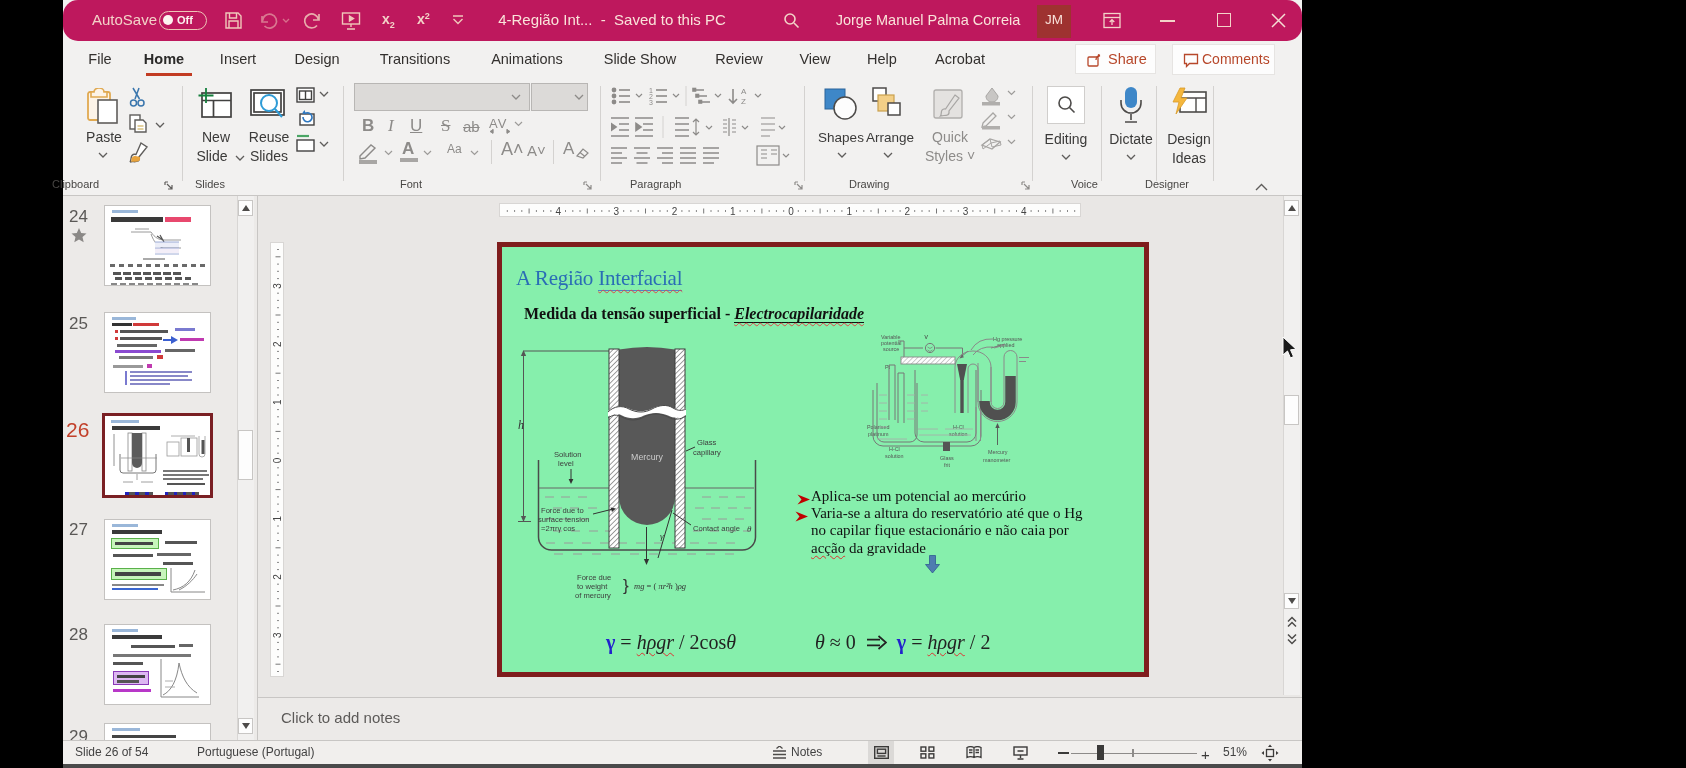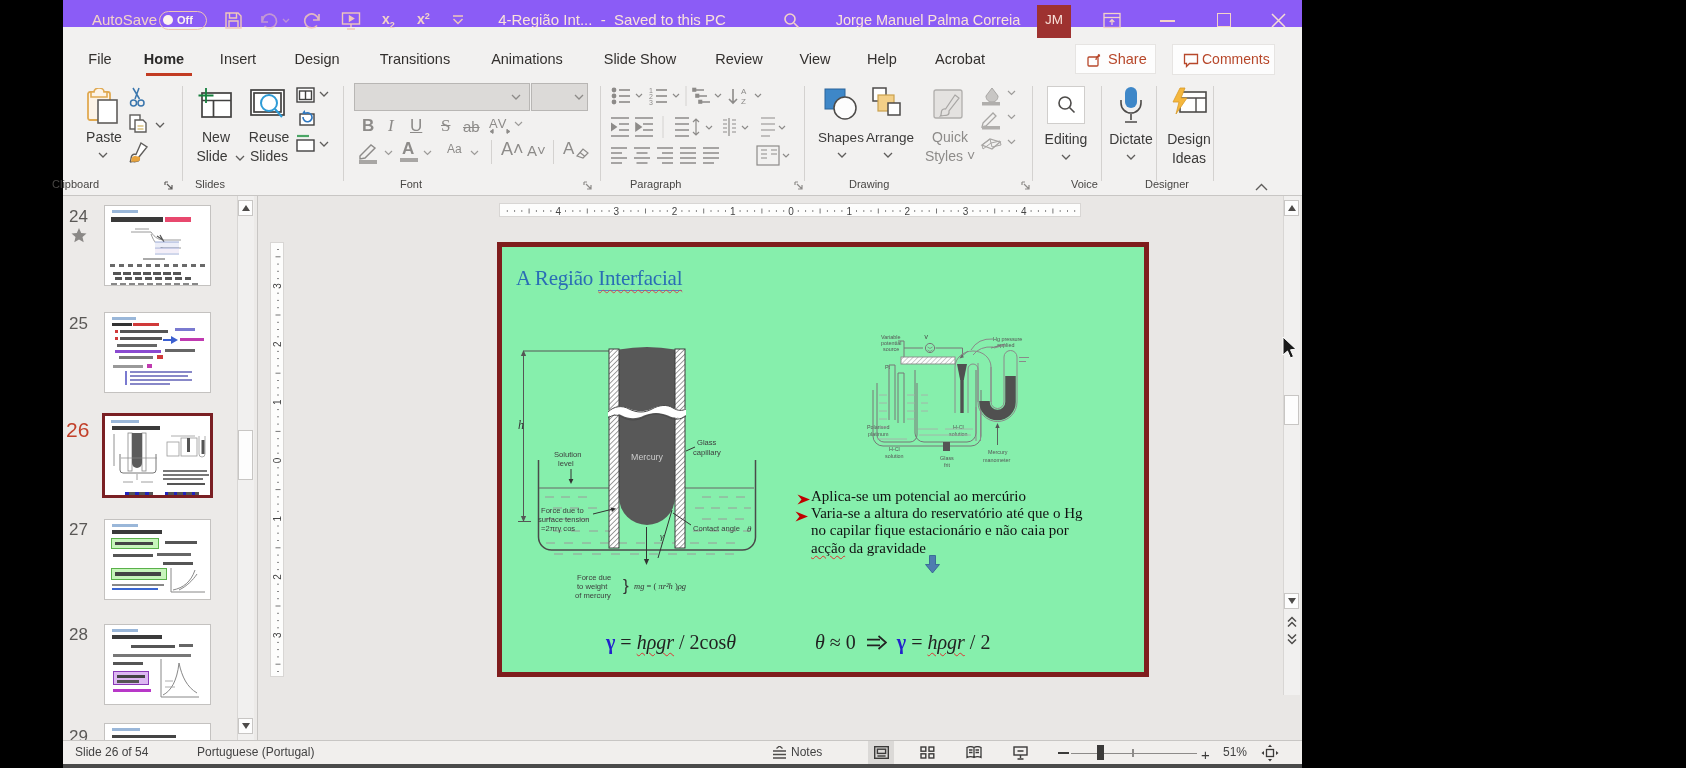--- a/index.html
+++ b/index.html
@@ -3,21 +3,21 @@
 <meta charset="utf-8">
 <style>
   * { margin:0; padding:0; box-sizing:border-box; }
   html,body { width:1686px; height:768px; background:#000; overflow:hidden; }
   body { font-family:"Liberation Sans", sans-serif; }
   .abs { position:absolute; }
   #stage { position:absolute; left:0; top:0; width:1686px; height:768px; background:#000; }
   #win { position:absolute; left:63px; top:0; width:1239px; height:768px; background:#f2f1f0; }
 
   
-  #titlebar { position:absolute; left:0; top:0; width:1239px; height:27px; background:#8b5cf6; color:#f6d8cd; }
+  #titlebar { position:absolute; left:0; top:0; width:1239px; height:41px; background:#be185d; color:#f6d8cd;border-radius:15px; }
   #titlebar .t { position:absolute; font-size:15px; color:#f3d3c8; }
 
   
   #tabrow { position:absolute; left:0; top:41px; width:1239px; height:37px; background:#f2f1f0;padding-left:18px; }
   .tab { position:absolute; top:0; height:37px; line-height:37px; font-size:14.5px; color:#33302e; text-align:center; }
 
   
   #ribbon { position:absolute; left:0; top:78px; width:1239px; height:118px; background:#f2f1f0; border-bottom:1px solid #c8c6c4; }
   .gsep { position:absolute; top:8px; height:95px; width:1px; background:#d4d2d0; }
   .glabel { position:absolute; top:100px; width:120px; text-align:left; font-size:11px; color:#484644; }
@@ -724,20 +724,21 @@
               <line x1="6" y1="21.1" x2="8" y2="21.1" stroke="#888" stroke-width="1"></line>
               <line x1="4.5" y1="421.2" x2="9.5" y2="421.2" stroke="#777" stroke-width="1"></line>
               <line x1="4.5" y1="13.8" x2="9.5" y2="13.8" stroke="#777" stroke-width="1"></line>
               <line x1="6" y1="428.5" x2="8" y2="428.5" stroke="#888" stroke-width="1"></line>
               <line x1="6" y1="6.5" x2="8" y2="6.5" stroke="#888" stroke-width="1"></line>
             </svg>
           </div>
 
       <div id="slide">
         <div class="serif" style="position:absolute; left:14px; top:19px; font-size:21px; color:#2a6db5; letter-spacing:-0.2px; white-space:nowrap;">A Região <span style="border-bottom:1.5px solid #4a86c8; text-decoration:underline wavy 1px #e04848; text-underline-offset:4px;">Interfacial</span></div>
+        <div class="serif" style="position:absolute; left:22px; top:58px; font-size:16px; font-weight:bold; color:#111; white-space:nowrap;">Medida da tensão superficial - <span style="font-style:italic; border-bottom:1.6px solid #111; text-decoration:underline wavy 1px #e04848; text-underline-offset:3px;">Electrocapilaridade</span></div>
 
         <svg style="position:absolute; left:15px; top:98px;" width="246" height="262" viewBox="512 340 246 262">
           <defs>
             <pattern id="hatch" width="3.6" height="3.6" patternUnits="userSpaceOnUse" patternTransform="rotate(45)">
               <rect width="3.6" height="3.6" fill="#fefefe"></rect>
               <line x1="0" y1="0" x2="0" y2="3.6" stroke="#606060" stroke-width="1.2"></line>
             </pattern>
             <pattern id="hatch2" width="3.4" height="3.4" patternUnits="userSpaceOnUse" patternTransform="rotate(45)">
               <rect width="3.4" height="3.4" fill="#fdfdfd"></rect>
               <line x1="0" y1="0" x2="0" y2="3.4" stroke="#909090" stroke-width="0.9"></line>
@@ -914,20 +915,23 @@
             <g fill="none" stroke="#4d4b49" stroke-width="1.5">
               <path d="M1 1.5 L5 5.5 L9 1.5 M1 6.5 L5 10.5 L9 6.5"></path>
             </g>
           </svg>
 
       <svg class="abs" style="left:1024px; top:140px;" width="16" height="24" viewBox="0 0 16 24">
         <path d="M1 1 L1 19 L5.5 15 L8.5 22 L11.5 20.5 L8.5 13.8 L14 13.2 z" fill="#1a1a1a" stroke="#fff" stroke-width="1"></path>
       </svg>
     </div>
   </div>
+  <div id="notesbar">
+        <div style="position:absolute;left:23px;top:11px;font-size:15px;color:#5c5a58;">Click to add notes</div>
+      </div>
   <div id="statusbar">
     <div style="position:absolute; left:12px; top:4px;">Slide 26 of 54</div>
     <div style="position:absolute; left:134px; top:4px;">Portuguese (Portugal)</div>
 
     <svg class="abs" style="left:709px; top:5px;" width="15" height="13" viewBox="0 0 15 13">
           <g stroke="#4d4b49" stroke-width="1.3" fill="none">
             <path d="M1 5 h13 M1 8.5 h13 M1 12 h13 M4.5 2.5 L7.5 0 L10.5 2.5"></path>
           </g>
         </svg>
       <div style="position:absolute; left:728px; top:4px;">Notes</div>

